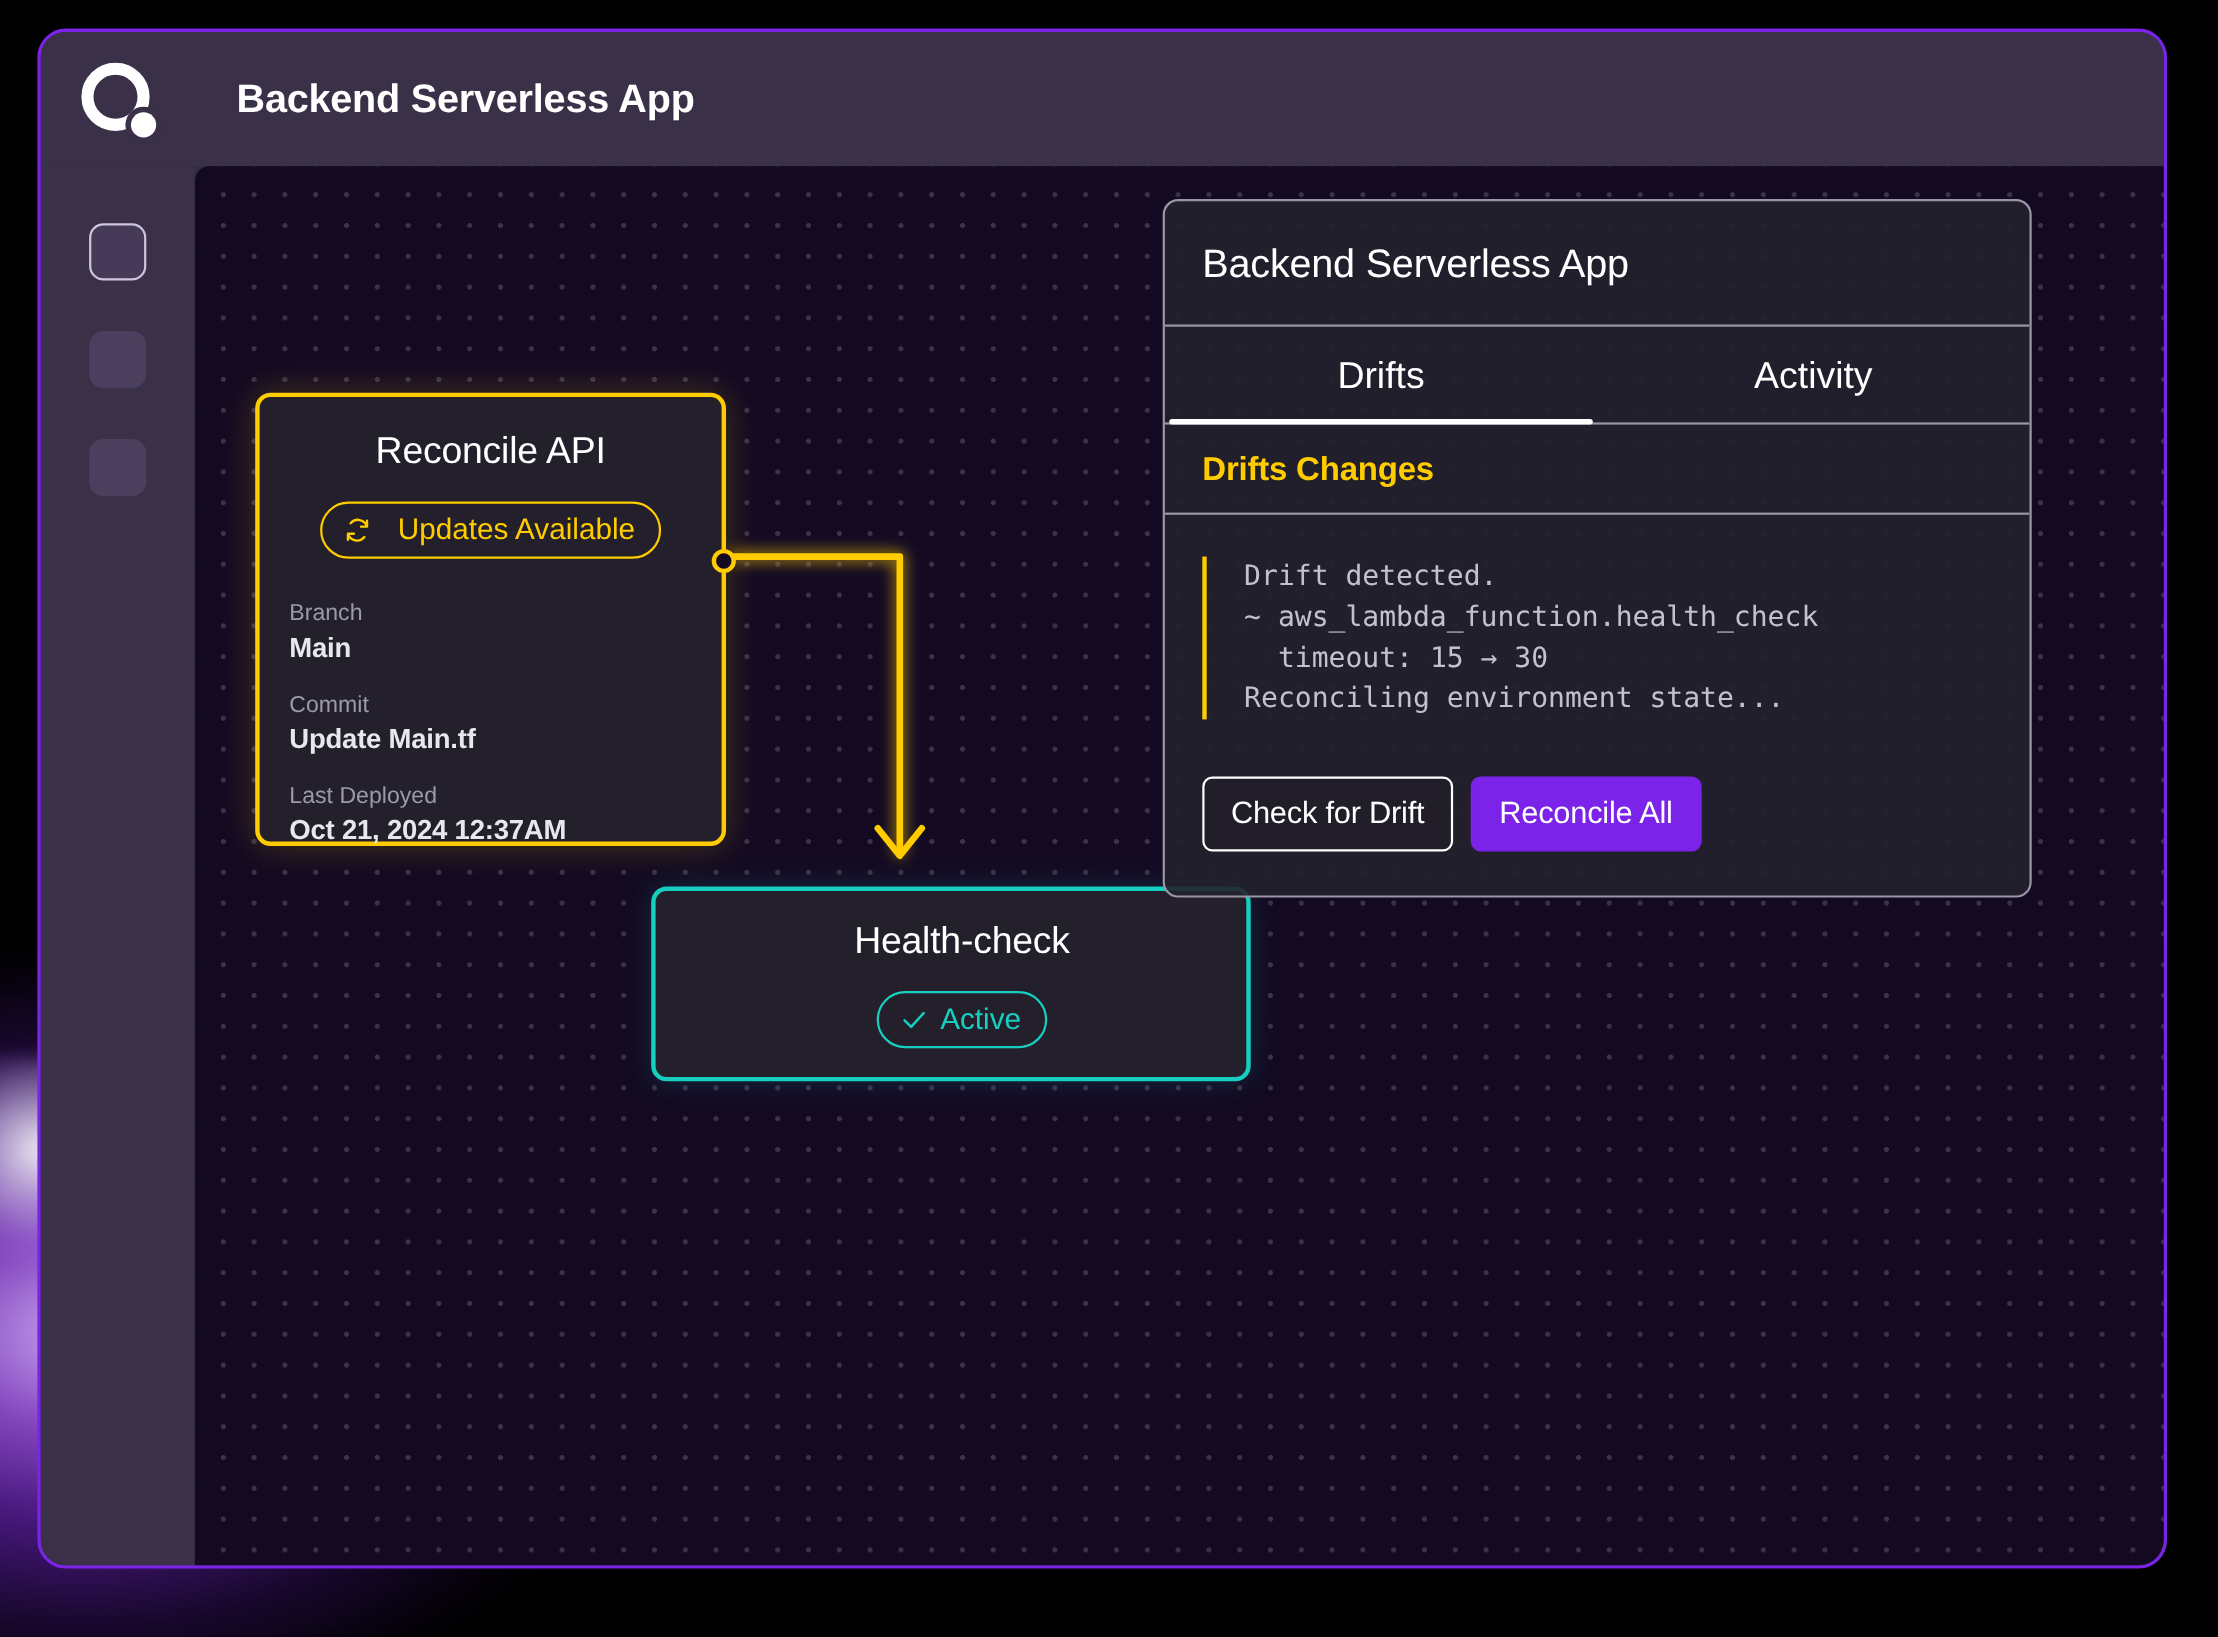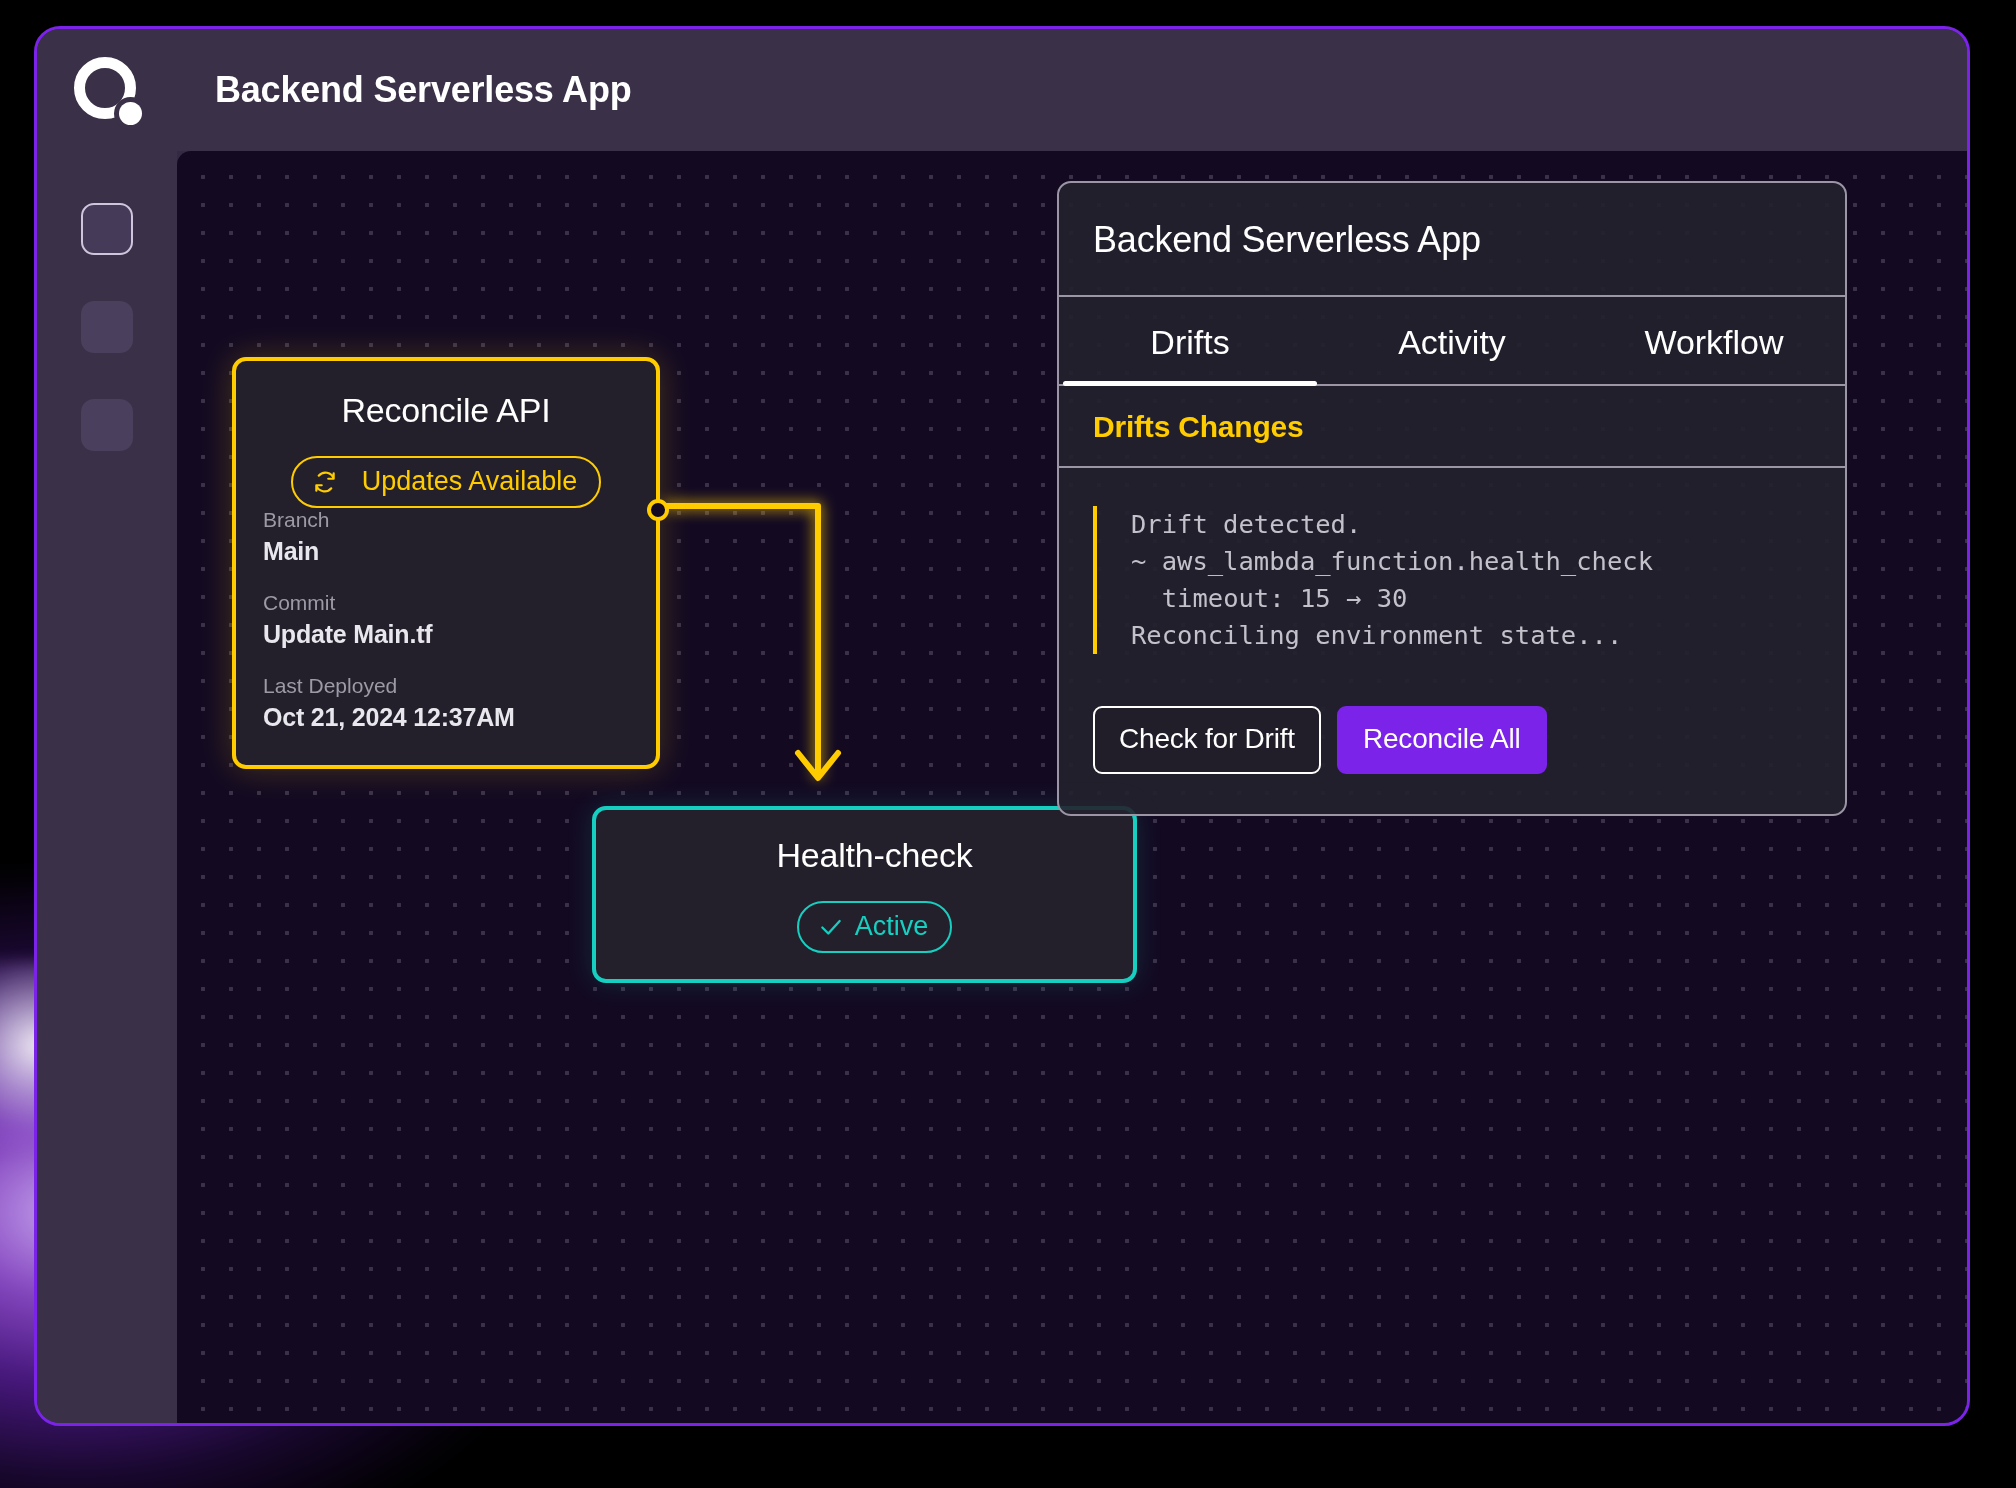--- a/index.html
+++ b/index.html
@@ -179,21 +179,21 @@
     align-items: center;
     gap: 11px;
     padding: 8px 22px 9px 19px;
     border-radius: 999px;
     font-size: 27px;
     font-weight: 500;
   }
   .badge-yellow { border: 2.5px solid #ffcc00; color: #ffcc00; gap: 24px; }
   .badge-teal   { border: 2.5px solid #17cfc0; color: #17cfc0; }
 
-  .meta { padding-left: 3px; }
+  .meta { margin-top: 38px; padding-left: 3px; }
   .meta-label {
     font-size: 21px;
     color: #9d9aa6;
     margin-bottom: 5px;
   }
   .meta-value {
     font-size: 25px;
     font-weight: 700;
     color: #e9e7ee;
     margin-bottom: 25px;
@@ -400,21 +400,20 @@
 
       <div class="panel">
 
         <div class="panel-head">
           <div class="panel-title">Backend Serverless App</div>
         </div>
 
         <div class="tabs">
           <div class="tab active">Drifts</div>
           <div class="tab">Activity</div>
-          <div class="tab">Workflow</div>
         </div>
 
         <div class="panel-sub">Drifts Changes</div>
 
         <div class="code-block">
           <div class="code-text">Drift detected.
 ~ aws_lambda_function.health_check
   timeout: 15 → 30
 Reconciling environment state...</div>
         </div>

